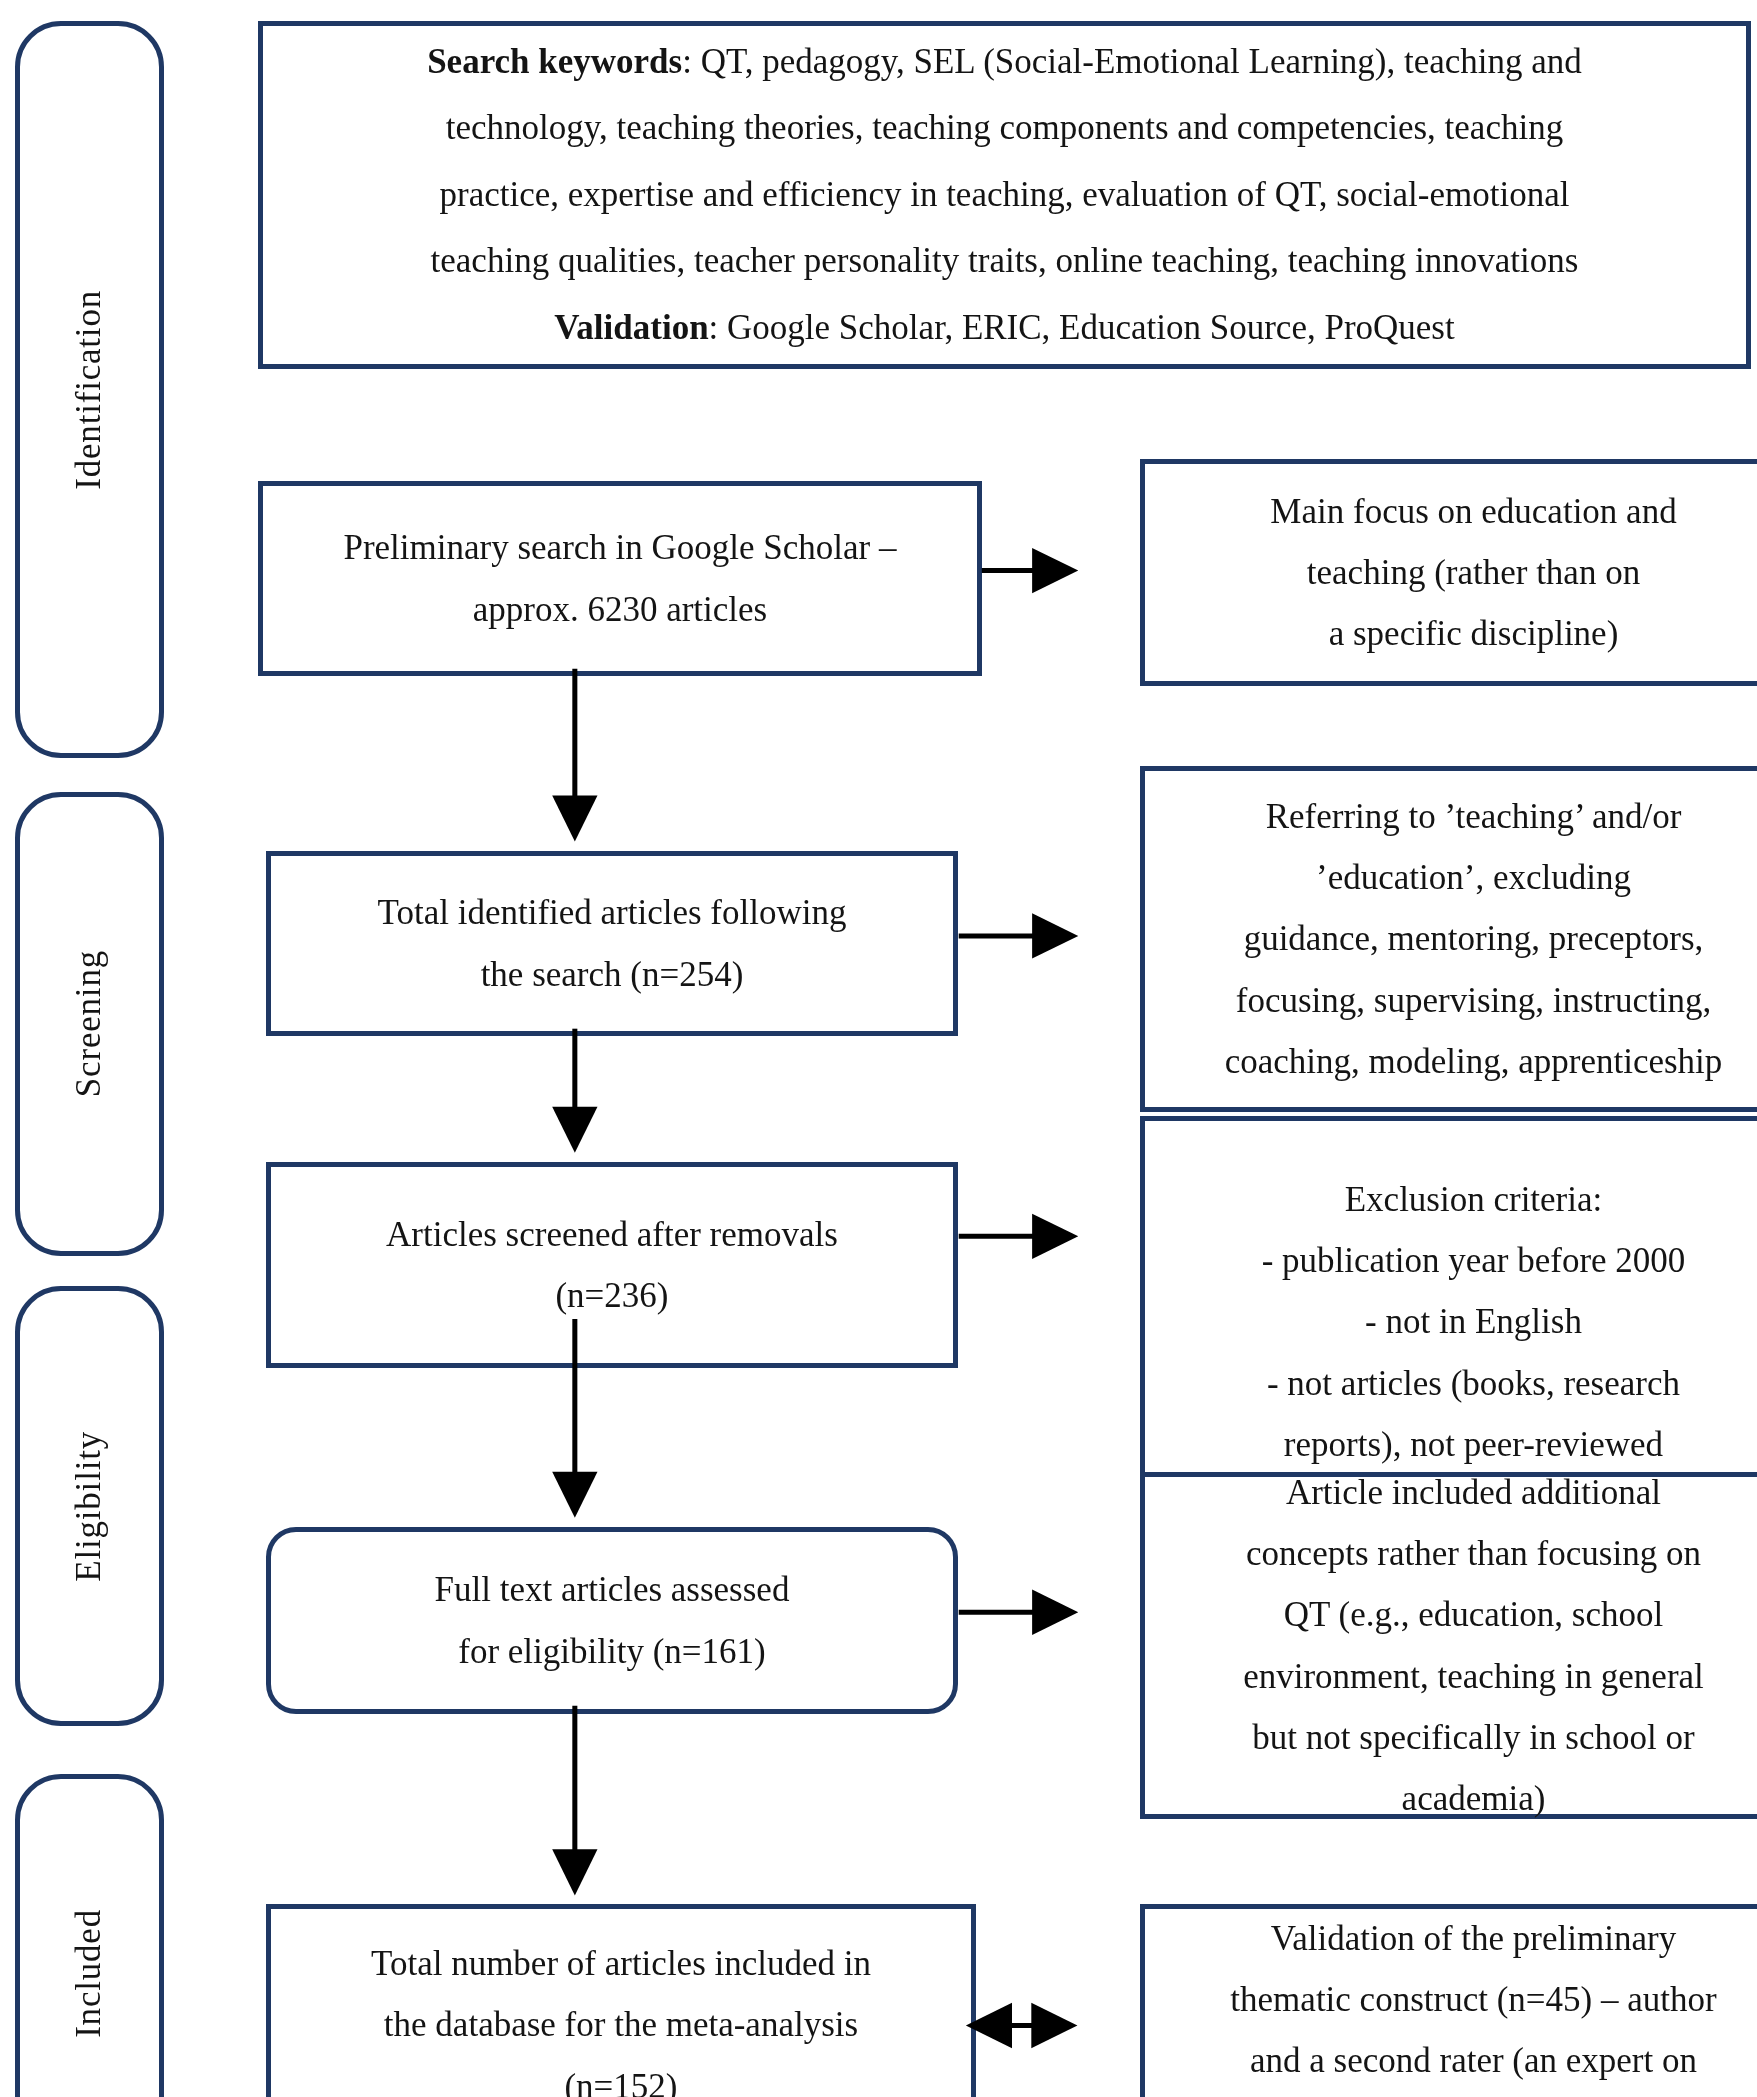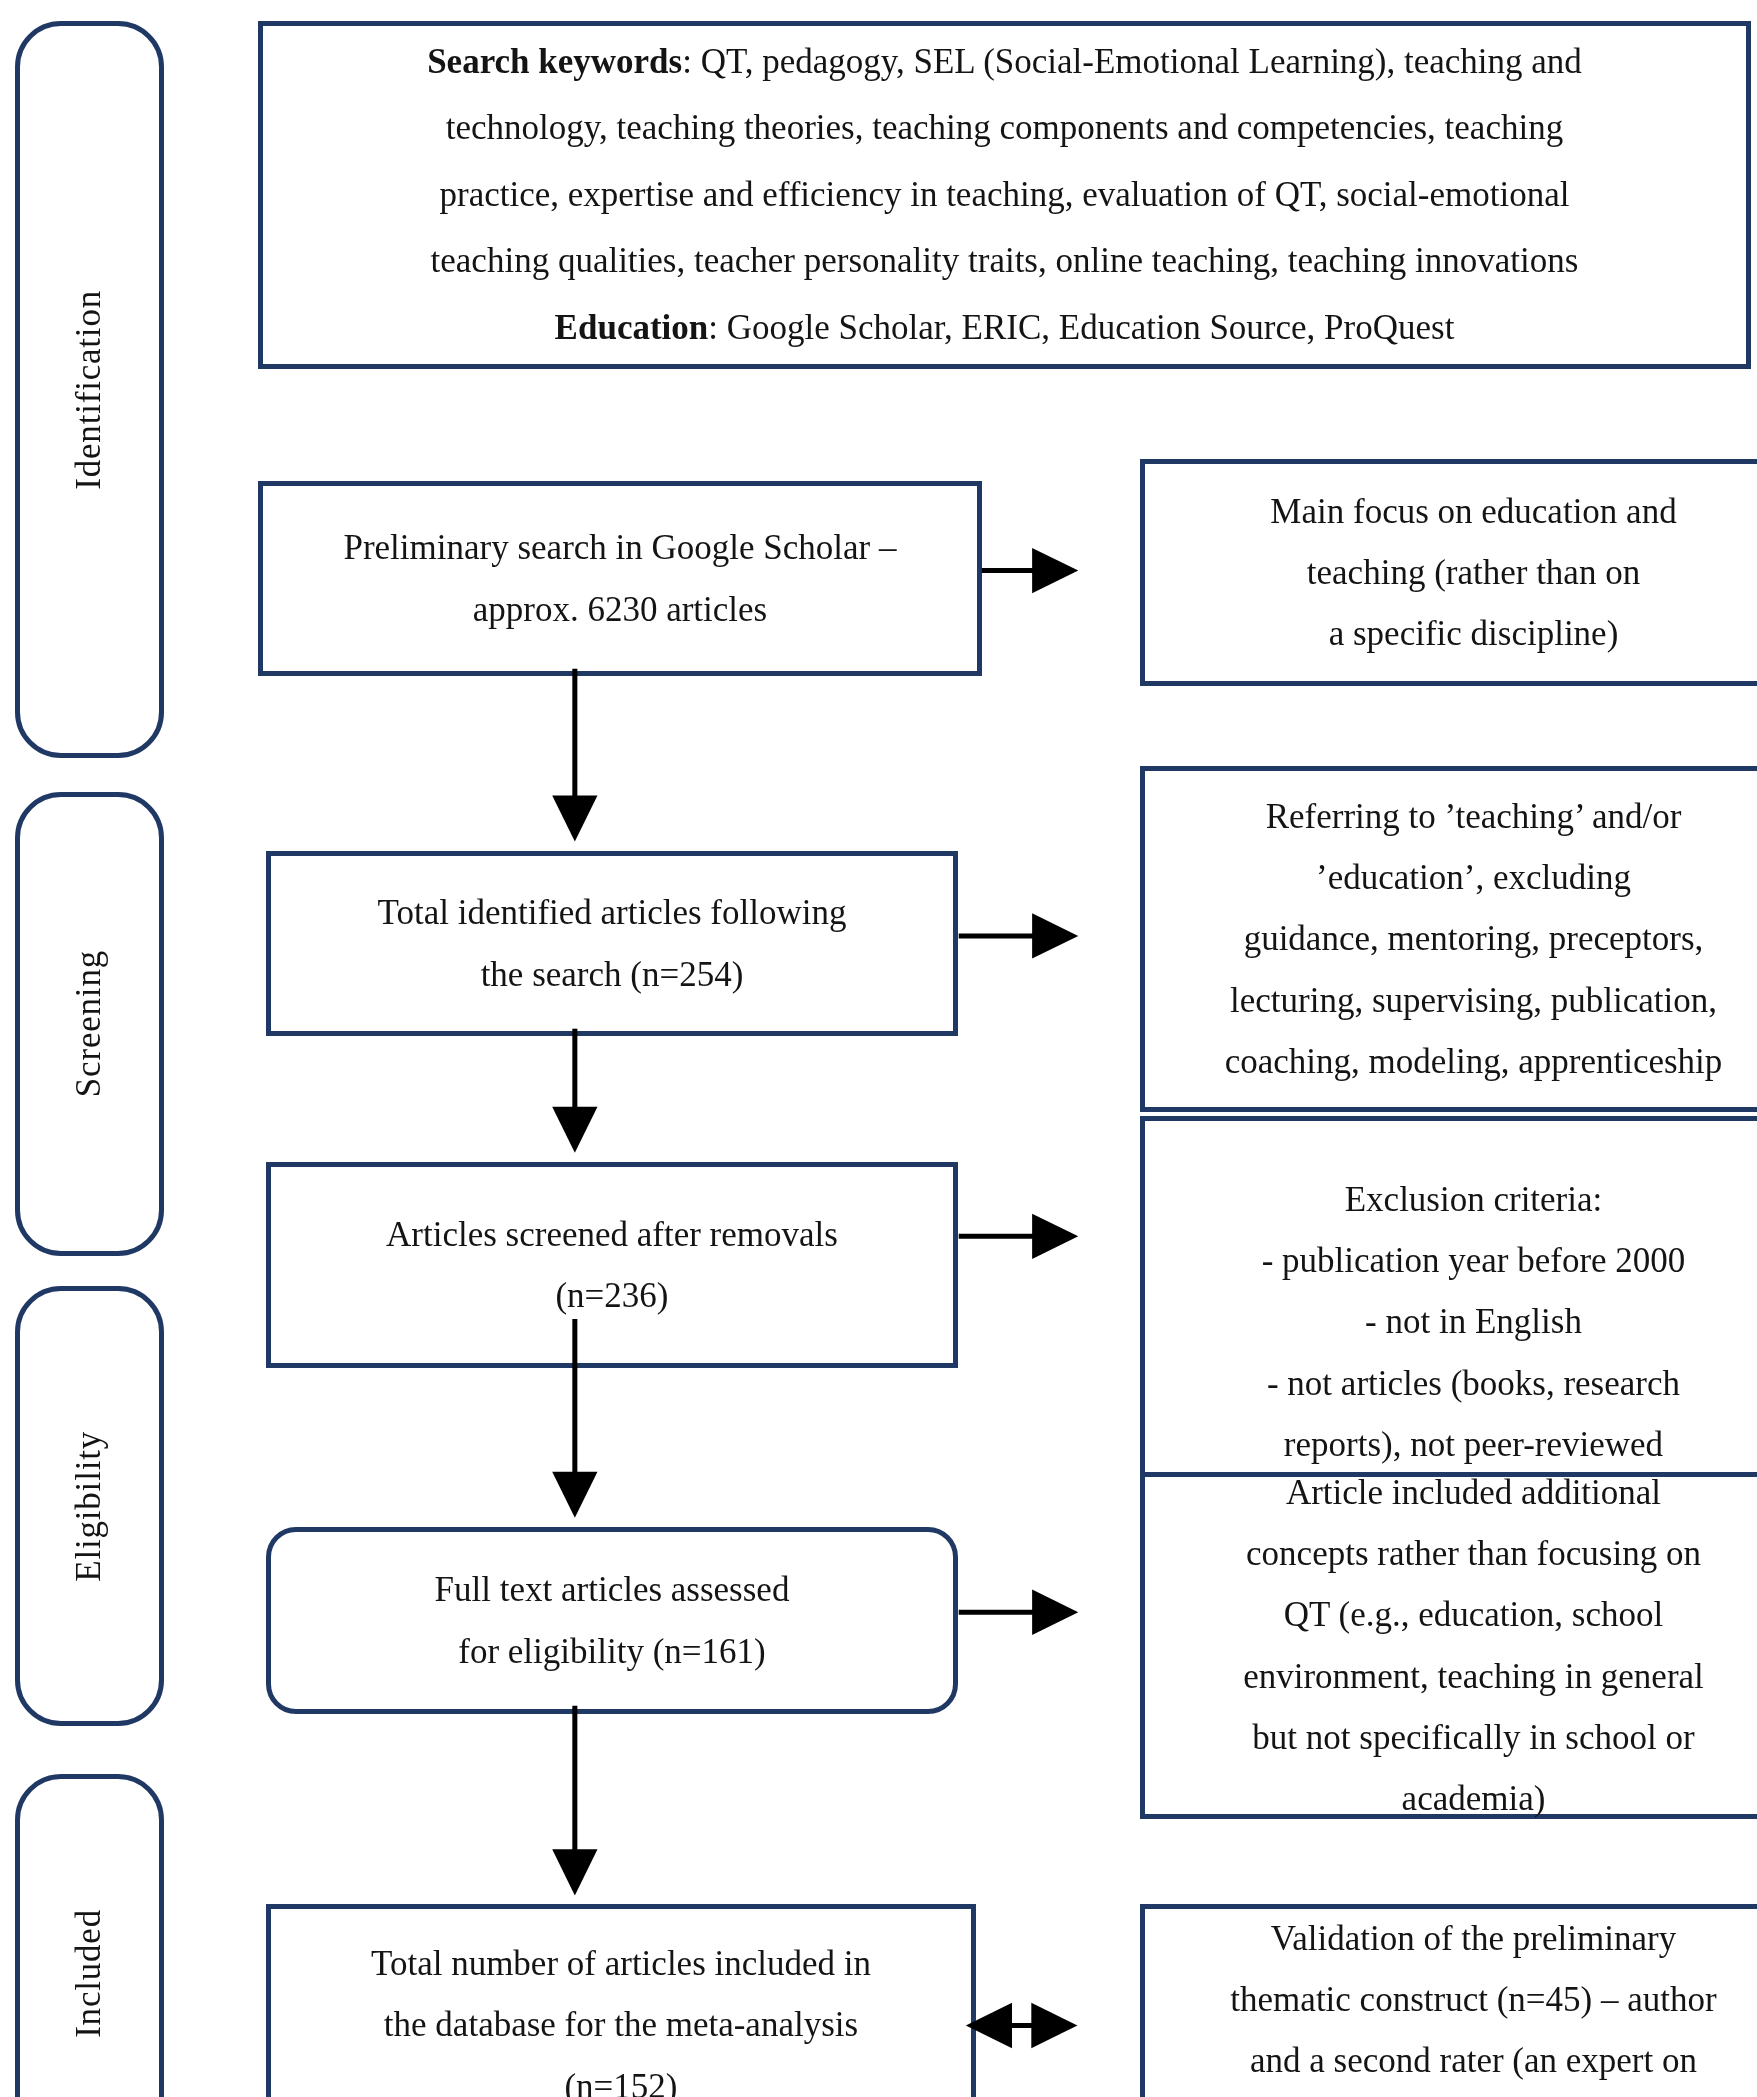--- a/index.html
+++ b/index.html
@@ -78,21 +78,21 @@
   </div>
   <div class="stage" style="top:1774px; height:398px;">
     <span class="stage-text">Included</span>
   </div>
 
   <div class="box top-box">
     <div class="box-text"><span class="bold">Search keywords</span><span>: QT, pedagogy, SEL (Social-Emotional Learning), teaching and
 technology, teaching theories, teaching components and competencies, teaching
 practice, expertise and efficiency in teaching, evaluation of QT, social-emotional
 teaching qualities, teacher personality traits, online teaching, teaching innovations</span>
-<span class="bold">Education</span><span>: Google Scholar, ERIC, Education Source, ProQuest</span></div>
+<span class="bold">Validation</span><span>: Google Scholar, ERIC, Education Source, ProQuest</span></div>
   </div>
 
   <div class="box flow-box" style="left:258px; top:473px; width:724px; height:195px;">
     <div class="box-text">Preliminary search in Google Scholar –
 approx. 6230 articles</div>
   </div>
   <div class="box flow-box" style="top:843px; height:185px;">
     <div class="box-text">Total identified articles following
 the search (n=254)</div>
   </div>
@@ -112,21 +112,21 @@
 
   <div class="box side-box" style="top:459px; height:227px;">
     <div class="box-text">Main focus on education and
 teaching (rather than on
 a specific discipline)</div>
   </div>
   <div class="box side-box" style="top:766px; height:346px;">
     <div class="box-text">Referring to ’teaching’ and/or
 ’education’, excluding
 guidance, mentoring, preceptors,
-lecturing, supervising, publication,
+focusing, supervising, instructing,
 coaching, modeling, apprenticeship</div>
   </div>
   <div class="box side-box" style="top:1116px; height:412px;">
     <div class="box-text">Exclusion criteria:
 - publication year before 2000
 - not in English
 - not articles (books, research
 reports), not peer-reviewed</div>
   </div>
   <div class="box side-box" style="top:1472px; height:347px;">

